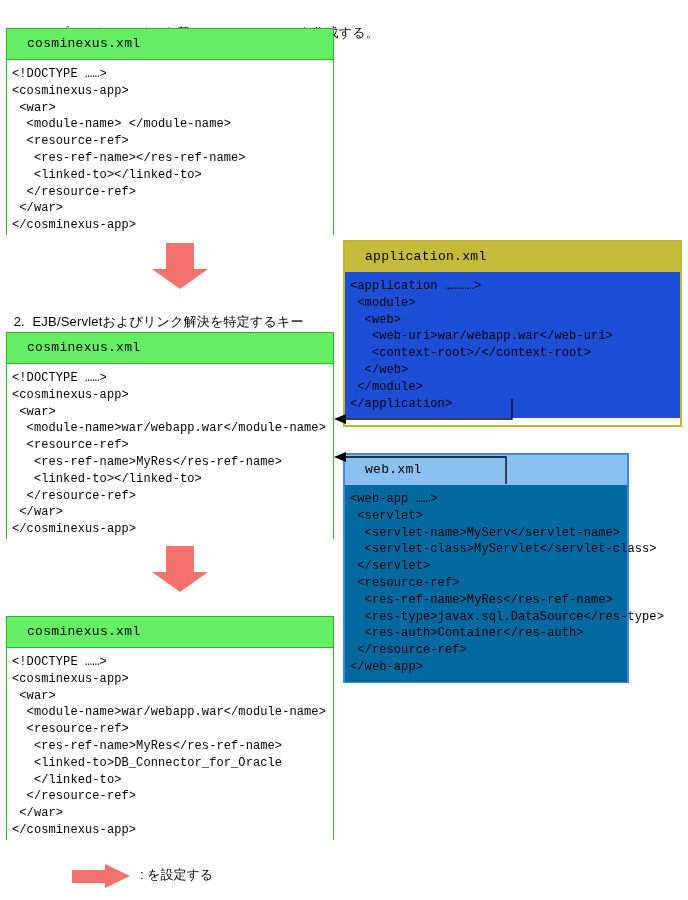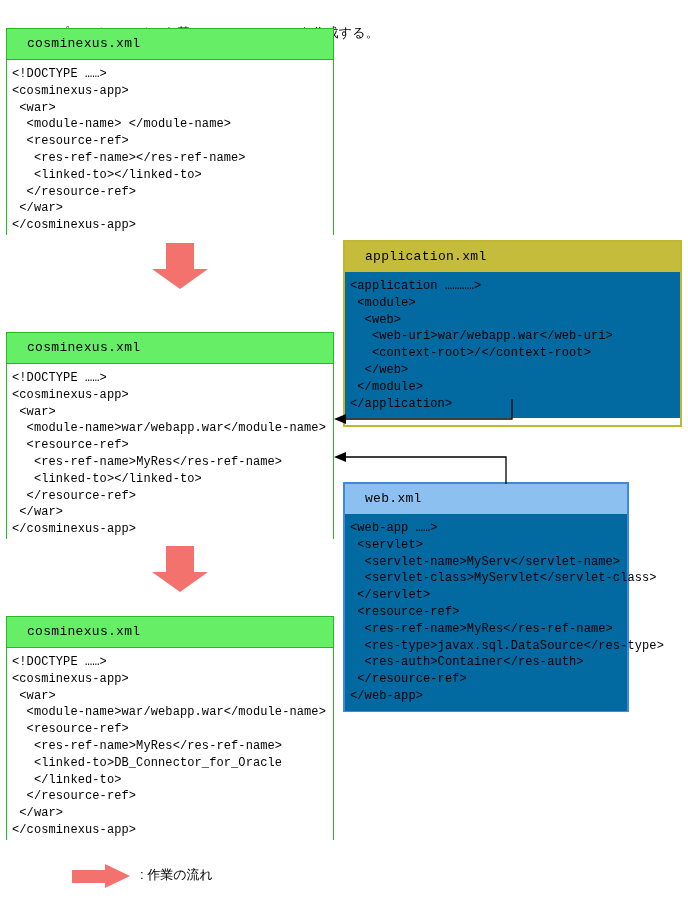--- a/index.html
+++ b/index.html
@@ -56,21 +56,21 @@
   .code-box .box-body b { font-weight: normal; }
 
   
   .box-green { border: 1px solid #22bb22; }
   .box-green .box-title { background: #66ee66; border-bottom: 1px solid #22bb22; }
   .box-green .box-body { border-top: 0; }
 
   
   .box-olive { border: 2px solid #c0b62f; }
   .box-olive .box-title { background: #c6bc3b; }
-  .box-olive .box-body { background: #0369a1; }
+  .box-olive .box-body { background: #1d4ed8; }
 
   
   .box-blue { border: 2px solid #3f87e0; }
   .box-blue .box-title { background: #8cc0f0; }
   .box-blue .box-body { background: #0369a1; }
 
   
   .flow-arrow {
     position: absolute;
     width: 56px;
@@ -144,21 +144,21 @@
   <div class="box-title">cosminexus.xml</div>
   <div class="box-body"><span class="ln">&lt;!DOCTYPE ……&gt;</span><span class="ln">&lt;cosminexus-app&gt;</span><span class="ln"> &lt;war&gt;</span><span class="ln">  &lt;module-name&gt; &lt;/module-name&gt;</span><span class="ln">  &lt;resource-ref&gt;</span><span class="ln">   &lt;res-ref-name&gt;&lt;/res-ref-name&gt;</span><span class="ln">   &lt;linked-to&gt;&lt;/linked-to&gt;</span><span class="ln">  &lt;/resource-ref&gt;</span><span class="ln"> &lt;/war&gt;</span><span class="ln">&lt;/cosminexus-app&gt;</span></div>
 </div>
 
 <div class="flow-arrow" style="left:152px; top:243px;">
   <div class="shaft"></div>
   <div class="head"></div>
 </div>
 
 <div class="step-heading" style="left:6px; top:293px;">
-  <br>
+  <span>2.  EJB/Servletおよびリンク解決を特定するキー</span><br>
   <span>    モジュール名やリソース名)を設定する。</span>
 </div>
 
 <div class="code-box box-green" style="left:6px; top:332px; width:328px; height:207px;">
   <div class="box-title">cosminexus.xml</div>
   <div class="box-body"><span class="ln">&lt;!DOCTYPE ……&gt;</span><span class="ln">&lt;cosminexus-app&gt;</span><span class="ln"> &lt;war&gt;</span><span class="ln">  &lt;module-name&gt;<b>war/webapp.war</b>&lt;/module-name&gt;</span><span class="ln">  &lt;resource-ref&gt;</span><span class="ln">   &lt;res-ref-name&gt;<b>MyRes</b>&lt;/res-ref-name&gt;</span><span class="ln">   &lt;linked-to&gt;&lt;/linked-to&gt;</span><span class="ln">  &lt;/resource-ref&gt;</span><span class="ln"> &lt;/war&gt;</span><span class="ln">&lt;/cosminexus-app&gt;</span></div>
 </div>
 
 <div class="flow-arrow" style="left:152px; top:546px;">
   <div class="shaft"></div>
@@ -172,21 +172,21 @@
 <div class="code-box box-green" style="left:6px; top:616px; width:328px; height:224px;">
   <div class="box-title">cosminexus.xml</div>
   <div class="box-body"><span class="ln">&lt;!DOCTYPE ……&gt;</span><span class="ln">&lt;cosminexus-app&gt;</span><span class="ln"> &lt;war&gt;</span><span class="ln">  &lt;module-name&gt;war/webapp.war&lt;/module-name&gt;</span><span class="ln">  &lt;resource-ref&gt;</span><span class="ln">   &lt;res-ref-name&gt;MyRes&lt;/res-ref-name&gt;</span><span class="ln">   &lt;linked-to&gt;<b>DB_Connector_for_Oracle</b></span><span class="ln">   &lt;/linked-to&gt;</span><span class="ln">  &lt;/resource-ref&gt;</span><span class="ln"> &lt;/war&gt;</span><span class="ln">&lt;/cosminexus-app&gt;</span></div>
 </div>
 
 <div class="code-box box-olive" style="left:343px; top:212px; width:339px; height:187px;margin-top:28px;">
   <div class="box-title">application.xml</div>
   <div class="box-body"><span class="ln">&lt;application …………&gt;</span><span class="ln"> &lt;module&gt;</span><span class="ln">  &lt;web&gt;</span><span class="ln">   &lt;web-uri&gt;<b>war/webapp.war</b>&lt;/web-uri&gt;</span><span class="ln">   &lt;context-root&gt;/&lt;/context-root&gt;</span><span class="ln">  &lt;/web&gt;</span><span class="ln"> &lt;/module&gt;</span><span class="ln">&lt;/application&gt;</span></div>
 </div>
 
-<div class="code-box box-blue" style="left:343px; top:482px; width:286px; height:230px;">
+<div class="code-box box-blue" style="left:343px; top:453px; width:286px; height:230px;">
   <div class="box-title">web.xml</div>
   <div class="box-body"><span class="ln">&lt;web-app ……&gt;</span><span class="ln"> &lt;servlet&gt;</span><span class="ln">  &lt;servlet-name&gt;MyServ&lt;/servlet-name&gt;</span><span class="ln">  &lt;servlet-class&gt;MyServlet&lt;/servlet-class&gt;</span><span class="ln"> &lt;/servlet&gt;</span><span class="ln"> &lt;resource-ref&gt;</span><span class="ln">  &lt;res-ref-name&gt;<b>MyRes</b>&lt;/res-ref-name&gt;</span><span class="ln">  &lt;res-type&gt;javax.sql.DataSource&lt;/res-type&gt;</span><span class="ln">  &lt;res-auth&gt;Container&lt;/res-auth&gt;</span><span class="ln"> &lt;/resource-ref&gt;</span><span class="ln">&lt;/web-app&gt;</span></div>
 </div>
 
 <svg class="connector" style="left:330px; top:395px; width:200px; height:36px;" viewBox="0 0 200 36">
   <polyline points="182,4 182,24 12,24" fill="none" stroke="#000000" stroke-width="1.3"></polyline>
   <polygon points="4,24 16,19 16,29" fill="#000000"></polygon>
 </svg>
 
 <svg class="connector" style="left:330px; top:448px; width:200px; height:40px;" viewBox="0 0 200 40">
@@ -194,13 +194,13 @@
   <polygon points="4,9 16,4 16,14" fill="#000000"></polygon>
 </svg>
 
 <div class="legend-text" style="left:8px; top:866px;margin-top:48px;">(凡例)</div>
 
 <div class="legend-arrow" style="left:72px; top:864px;">
   <div class="shaft"></div>
   <div class="head"></div>
 </div>
 
-<div class="legend-text" style="left:140px; top:866px;">: 作業の流れ</div>
+<div class="legend-text" style="left:140px; top:866px;">: を設定する</div>
 
 </body></html>

